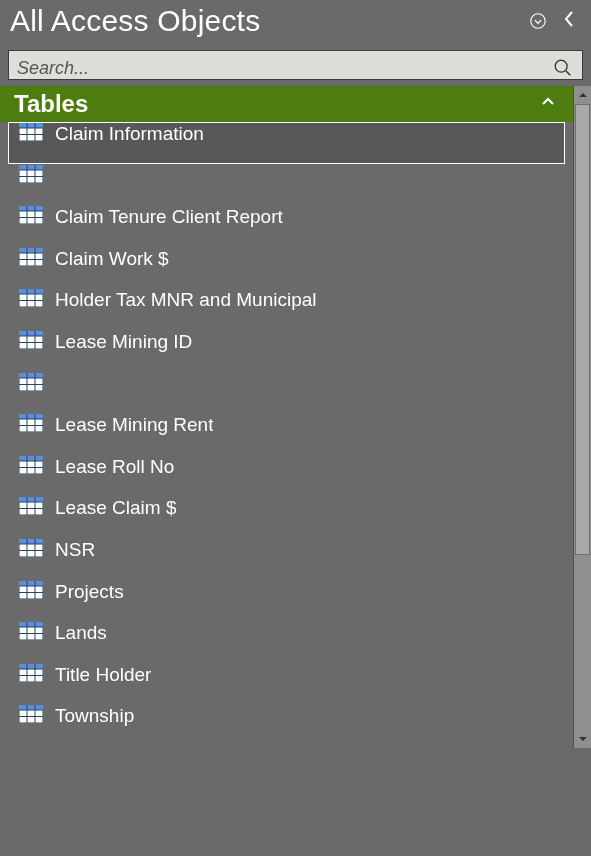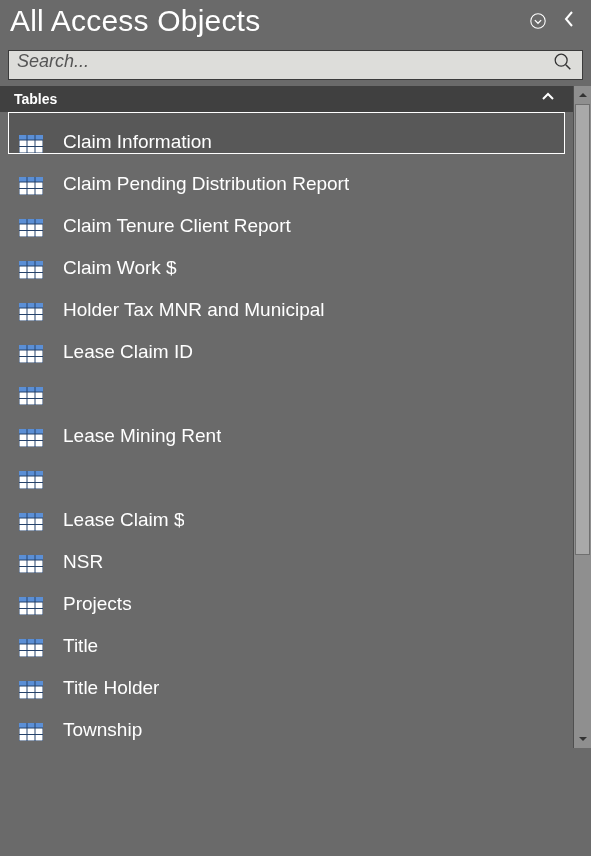--- a/index.html
+++ b/index.html
@@ -6,35 +6,35 @@
     html, body { width: 591px; height: 856px; overflow: hidden; font-family: "Segoe UI", Arial, sans-serif; background: #6a6a6a; }
     .container { display: flex; flex-direction: column; width: 591px; height: 748px; background: #6a6a6a; position: relative; }
 
     .header { display: flex; align-items: center; justify-content: space-between; padding: 4px 16px 8px 10px; background: #6a6a6a; }
     .header-title { font-size: 30px; font-weight: 300; color: #fff; letter-spacing: 0.2px; }
     .header-icons { display: flex; align-items: center; gap: 16px; }
     .circle-chevron { width: 18px; height: 18px; display:flex; align-items:center; justify-content:center; }
     .collapse-chevron { font-size: 20px; color: #fff; font-weight: 400; }
 
     .search-wrap { padding: 4px 8px 6px 8px; }
-    .search-box { position: relative; background: #ddddda; height: 30px; border: 1px solid #3b3b3b; display:flex; align-items:flex-start; padding: 0 8px; }
+    .search-box { position: relative; background: #ddddda; height: 30px; border: 1px solid #3b3b3b; display:flex; align-items:flex-end; padding: 0 8px; }
     .search-input { flex: 1; border: none; background: transparent; font-size: 18px; color: #333; outline: none; font-style: italic; }
     .search-input::placeholder { color: #555; font-style: italic; }
     .search-icon { width: 22px; height: 22px; margin-left: 6px; display:flex; align-items:center; justify-content:center; }
 
     .body-row { display: flex; flex: 1; min-height: 0; }
     .list-col { flex: 1; display:flex; flex-direction:column; min-width: 0; }
     .scroll-col { width: 18px; display:flex; flex-direction:column; background: #8a8a8a; border-left: 1px solid #4f4f4f; }
 
-    .group-header { display:flex; align-items:center; justify-content:space-between; padding: 4px 18px 4px 14px; font-size: 14px; font-weight: 600; color: #fff; background: #404040; cursor: pointer; }
+    .group-header { display:flex; align-items:center; justify-content:space-between; padding: 4px 18px 4px 14px; font-size: 24px; font-weight: 600; color: #fff; background: #4d7c0f; cursor: pointer; }
     .group-chevron { font-size: 16px; color: #fff; }
 
     .items { flex: 1; overflow: hidden; padding: 0 8px 2px 8px; display:flex; flex-direction:column; gap: 0; }
 
-    .item { display:flex; align-items:flex-end; height: 42px; gap: 20px; padding: 0 10px 0 10px; font-size: 19px; color: #fff; cursor: pointer; border: 1px solid transparent; }
+    .item { display:flex; align-items:flex-start; height: 42px; gap: 12px; padding: 0 10px 0 10px; font-size: 19px; color: #fff; cursor: pointer; border: 1px solid transparent; }
     .item.selected { background: #585858; border: 1px solid #fff; }
     .item .table-icon { width: 24px; height: 18px; flex: 0 0 auto; }
     .item-label { white-space: nowrap; overflow: hidden; text-overflow: ellipsis; }
 
     .scroll-btn { height: 18px; display:flex; align-items:center; justify-content:center; background: #8f8f8f; cursor:pointer; }
     .scroll-btn svg { width: 10px; height: 10px; }
     .scroll-track { flex: 1; position: relative; background: #8f8f8f; }
     .scroll-thumb { position: absolute; left: 1px; right: 1px; top: 0; background: #a9a9a9; border: 1px solid #6f6f6f; }
   </style>
 </head>
@@ -95,21 +95,20 @@
           </div>
           <div class="item">
             <span class="table-icon"><svg viewBox="0 0 24 18" width="24" height="18">
     <rect x="0" y="0" width="24" height="18" fill="#fff" stroke="#26436b" stroke-width="1"></rect>
     <rect x="0" y="0" width="24" height="5" fill="#5b8fd6"></rect>
     <line x1="8" y1="0" x2="8" y2="18" stroke="#26436b" stroke-width="1"></line>
     <line x1="16" y1="0" x2="16" y2="18" stroke="#26436b" stroke-width="1"></line>
     <line x1="0" y1="5" x2="24" y2="5" stroke="#26436b" stroke-width="1"></line>
     <line x1="0" y1="11.5" x2="24" y2="11.5" stroke="#26436b" stroke-width="1"></line>
   </svg></span>
-            <span class="item-label">Claim Pending Distribution Report</span>
           </div>
           <div class="item">
             <span class="table-icon"><svg viewBox="0 0 24 18" width="24" height="18">
     <rect x="0" y="0" width="24" height="18" fill="#fff" stroke="#26436b" stroke-width="1"></rect>
     <rect x="0" y="0" width="24" height="5" fill="#5b8fd6"></rect>
     <line x1="8" y1="0" x2="8" y2="18" stroke="#26436b" stroke-width="1"></line>
     <line x1="16" y1="0" x2="16" y2="18" stroke="#26436b" stroke-width="1"></line>
     <line x1="0" y1="5" x2="24" y2="5" stroke="#26436b" stroke-width="1"></line>
     <line x1="0" y1="11.5" x2="24" y2="11.5" stroke="#26436b" stroke-width="1"></line>
   </svg></span>
@@ -139,21 +138,21 @@
           </div>
           <div class="item">
             <span class="table-icon"><svg viewBox="0 0 24 18" width="24" height="18">
     <rect x="0" y="0" width="24" height="18" fill="#fff" stroke="#26436b" stroke-width="1"></rect>
     <rect x="0" y="0" width="24" height="5" fill="#5b8fd6"></rect>
     <line x1="8" y1="0" x2="8" y2="18" stroke="#26436b" stroke-width="1"></line>
     <line x1="16" y1="0" x2="16" y2="18" stroke="#26436b" stroke-width="1"></line>
     <line x1="0" y1="5" x2="24" y2="5" stroke="#26436b" stroke-width="1"></line>
     <line x1="0" y1="11.5" x2="24" y2="11.5" stroke="#26436b" stroke-width="1"></line>
   </svg></span>
-            <span class="item-label">Lease Claim ID</span>
+            <span class="item-label">Lease Mining ID</span>
           </div>
           <div class="item">
             <span class="table-icon"><svg viewBox="0 0 24 18" width="24" height="18">
     <rect x="0" y="0" width="24" height="18" fill="#fff" stroke="#26436b" stroke-width="1"></rect>
     <rect x="0" y="0" width="24" height="5" fill="#5b8fd6"></rect>
     <line x1="8" y1="0" x2="8" y2="18" stroke="#26436b" stroke-width="1"></line>
     <line x1="16" y1="0" x2="16" y2="18" stroke="#26436b" stroke-width="1"></line>
     <line x1="0" y1="5" x2="24" y2="5" stroke="#26436b" stroke-width="1"></line>
     <line x1="0" y1="11.5" x2="24" y2="11.5" stroke="#26436b" stroke-width="1"></line>
   </svg></span>
@@ -171,20 +170,21 @@
           </div>
           <div class="item">
             <span class="table-icon"><svg viewBox="0 0 24 18" width="24" height="18">
     <rect x="0" y="0" width="24" height="18" fill="#fff" stroke="#26436b" stroke-width="1"></rect>
     <rect x="0" y="0" width="24" height="5" fill="#5b8fd6"></rect>
     <line x1="8" y1="0" x2="8" y2="18" stroke="#26436b" stroke-width="1"></line>
     <line x1="16" y1="0" x2="16" y2="18" stroke="#26436b" stroke-width="1"></line>
     <line x1="0" y1="5" x2="24" y2="5" stroke="#26436b" stroke-width="1"></line>
     <line x1="0" y1="11.5" x2="24" y2="11.5" stroke="#26436b" stroke-width="1"></line>
   </svg></span>
+            <span class="item-label">Lease Roll No</span>
           </div>
           <div class="item">
             <span class="table-icon"><svg viewBox="0 0 24 18" width="24" height="18">
     <rect x="0" y="0" width="24" height="18" fill="#fff" stroke="#26436b" stroke-width="1"></rect>
     <rect x="0" y="0" width="24" height="5" fill="#5b8fd6"></rect>
     <line x1="8" y1="0" x2="8" y2="18" stroke="#26436b" stroke-width="1"></line>
     <line x1="16" y1="0" x2="16" y2="18" stroke="#26436b" stroke-width="1"></line>
     <line x1="0" y1="5" x2="24" y2="5" stroke="#26436b" stroke-width="1"></line>
     <line x1="0" y1="11.5" x2="24" y2="11.5" stroke="#26436b" stroke-width="1"></line>
   </svg></span>
@@ -214,21 +214,21 @@
           </div>
           <div class="item">
             <span class="table-icon"><svg viewBox="0 0 24 18" width="24" height="18">
     <rect x="0" y="0" width="24" height="18" fill="#fff" stroke="#26436b" stroke-width="1"></rect>
     <rect x="0" y="0" width="24" height="5" fill="#5b8fd6"></rect>
     <line x1="8" y1="0" x2="8" y2="18" stroke="#26436b" stroke-width="1"></line>
     <line x1="16" y1="0" x2="16" y2="18" stroke="#26436b" stroke-width="1"></line>
     <line x1="0" y1="5" x2="24" y2="5" stroke="#26436b" stroke-width="1"></line>
     <line x1="0" y1="11.5" x2="24" y2="11.5" stroke="#26436b" stroke-width="1"></line>
   </svg></span>
-            <span class="item-label">Title</span>
+            <span class="item-label">Lands</span>
           </div>
           <div class="item">
             <span class="table-icon"><svg viewBox="0 0 24 18" width="24" height="18">
     <rect x="0" y="0" width="24" height="18" fill="#fff" stroke="#26436b" stroke-width="1"></rect>
     <rect x="0" y="0" width="24" height="5" fill="#5b8fd6"></rect>
     <line x1="8" y1="0" x2="8" y2="18" stroke="#26436b" stroke-width="1"></line>
     <line x1="16" y1="0" x2="16" y2="18" stroke="#26436b" stroke-width="1"></line>
     <line x1="0" y1="5" x2="24" y2="5" stroke="#26436b" stroke-width="1"></line>
     <line x1="0" y1="11.5" x2="24" y2="11.5" stroke="#26436b" stroke-width="1"></line>
   </svg></span>

